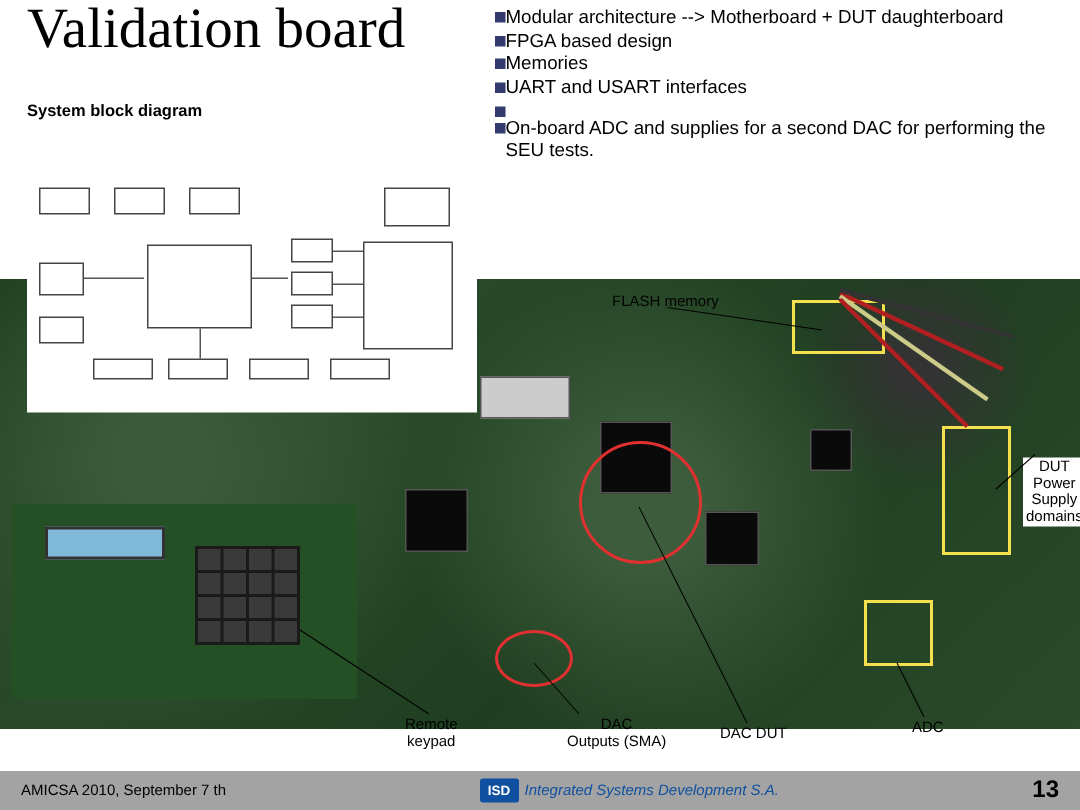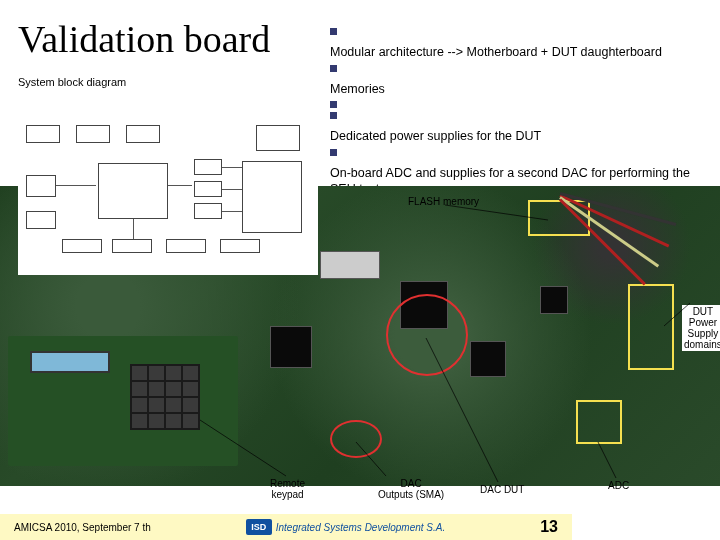--- a/index.html
+++ b/index.html
@@ -6,43 +6,43 @@
   body {
     width: 720px;
     height: 540px;
     background: #fff;
     font-family: Arial, sans-serif;
     position: relative;
     overflow: hidden;
   }
   .top-row {
     display: flex;
-    padding: 20px 12px 0 18px;
+    padding: 0 12px 0 18px;
     gap: 12px;
   }
   .title-block { flex: 0 0 300px; }
   .title-block h1 {
     font-family: "Times New Roman", serif;
     font-size: 38px;
     font-weight: normal;
     line-height: 1.05;
   }
   .subtitle {
     font-size: 11px;
-    font-weight: normal;
-    margin-top: 16px;
+    font-weight: bold;
+    margin-top: 28px;
     color: #000;
   }
   .bullets {
     flex: 1;
     font-size: 12.5px;
     line-height: 1.25;
     padding-top: 4px;
   }
-  .bullets .row { display: flex; gap: 10px; margin-bottom: 0; flex-direction: column; }
+  .bullets .row { display: flex; margin-bottom: 0; }
   .bullets .sq {
     width: 7px; height: 7px;
     background: #333a70;
     flex: 0 0 7px;
     margin-top: 4px;
   }
   .diagram-box {
     position: absolute;
     border: 1px solid #444;
     background: #fff;
@@ -96,23 +96,23 @@
   .diag-wrap {
     position: absolute;
     left: 18px; top: 115px;
     width: 300px; height: 160px;
     background: #fff;
     z-index: 2;
   }
   .footer {
     position: absolute;
     left: 0; bottom: 0;
-    width: 572px;
+    width: 720px;
     height: 26px;
-    background: #fef9c3;
+    background: #a3a3a3;
     display: flex;
     align-items: center;
     padding: 0 14px;
     font-size: 10px;
     justify-content: space-between;
   }
   .footer .logo {
     display: flex; align-items: center; gap: 4px;
     font-style: italic; color: #1050a0;
     font-size: 10px;
@@ -162,28 +162,32 @@
     <h1>Validation board</h1>
     <div class="subtitle">System block diagram</div>
   </div>
   <div class="bullets">
     <div class="row">
         <span class="sq"></span>
         <span>Modular architecture --&gt; Motherboard + DUT daughterboard</span>
       </div>
     <div class="row">
         <span class="sq"></span>
+        <span>FPGA based design</span>
+      </div>
+    <div class="row">
+        <span class="sq"></span>
         <span>Memories</span>
       </div>
     <div class="row">
         <span class="sq"></span>
-      </div>
-    <div class="row">
-        <span class="sq"></span>
-        <span>Dedicated power supplies for the DUT</span>
+        <span>UART and USART interfaces</span>
+      </div>
+    <div class="row">
+        <span class="sq"></span>
       </div>
     <div class="row">
         <span class="sq"></span>
         <span>On-board ADC and supplies for a second DAC for performing the SEU tests.</span>
       </div>
   </div>
 </div>
 
 <div class="photo-area">
 

